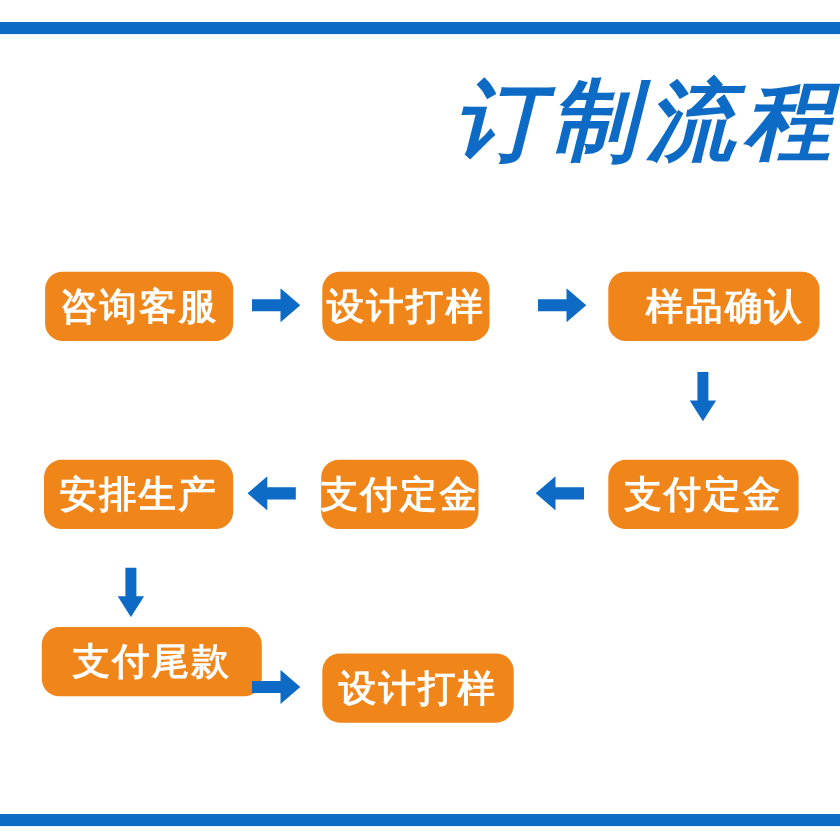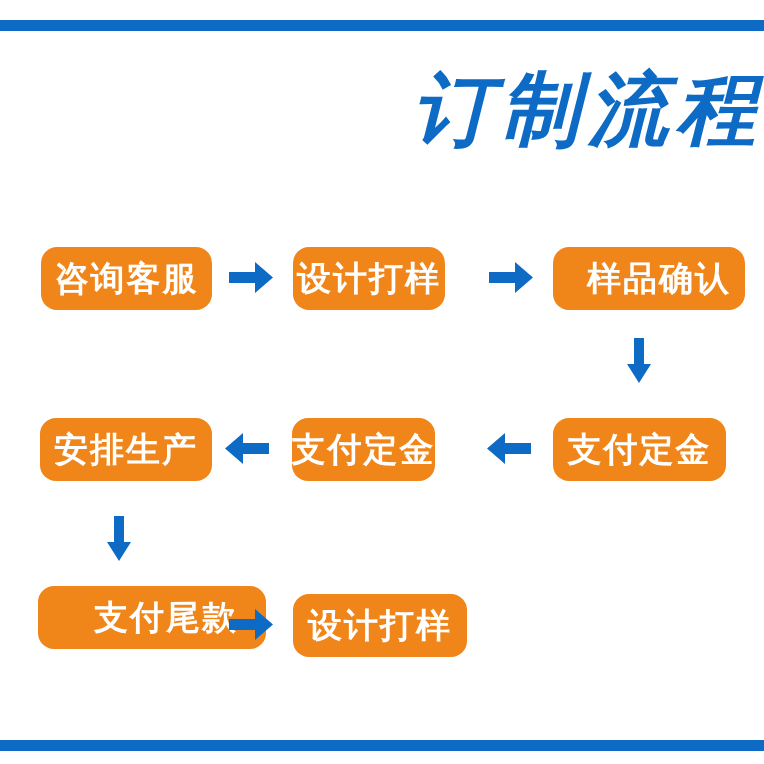--- a/index.html
+++ b/index.html
@@ -92,21 +92,21 @@
   <svg class="arrow" style="left:487px;top:433px;" width="44" height="31" viewBox="0 0 44 31" aria-hidden="true">
     <polygon points="44,10 18,10 18,0 0,15.5 18,31 18,21 44,21"></polygon>
   </svg>
 
   <div class="step" style="left:553px;top:418px;width:173px;">支付定金</div>
 
   <svg class="arrow" style="left:107px;top:516px;" width="24" height="45" viewBox="0 0 24 45" aria-hidden="true">
     <polygon points="7,0 17,0 17,26 24,26 12,45 0,26 7,26"></polygon>
   </svg>
 
-  <div class="step" style="left:38px;top:586px;width:200px;padding-left:28px;">支付尾款</div>
+  <div class="step" style="left:38px;top:570px;width:200px;">支付尾款</div>
 
   <svg class="arrow" style="left:229px;top:609px;" width="44" height="31" viewBox="0 0 44 31" aria-hidden="true">
     <polygon points="0,10 26,10 26,0 44,15.5 26,31 26,21 0,21"></polygon>
   </svg>
 
   <div class="step" style="left:293px;top:594px;width:174px;">设计打样</div>
 
   <div class="bar bottom"></div>
 
 </div>

